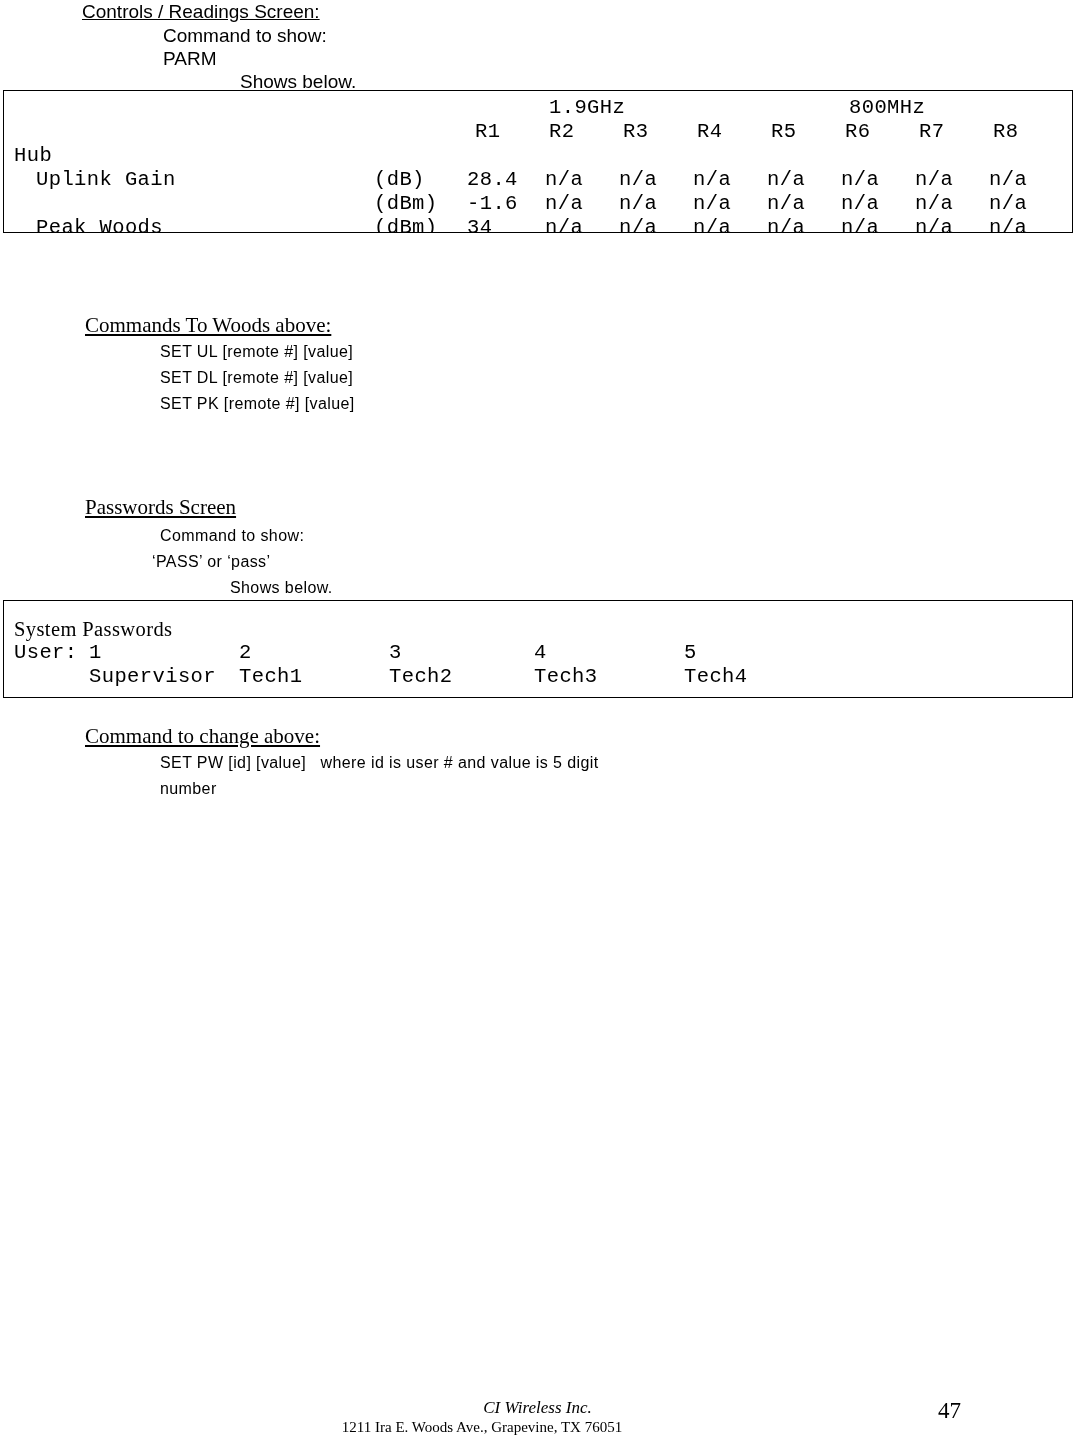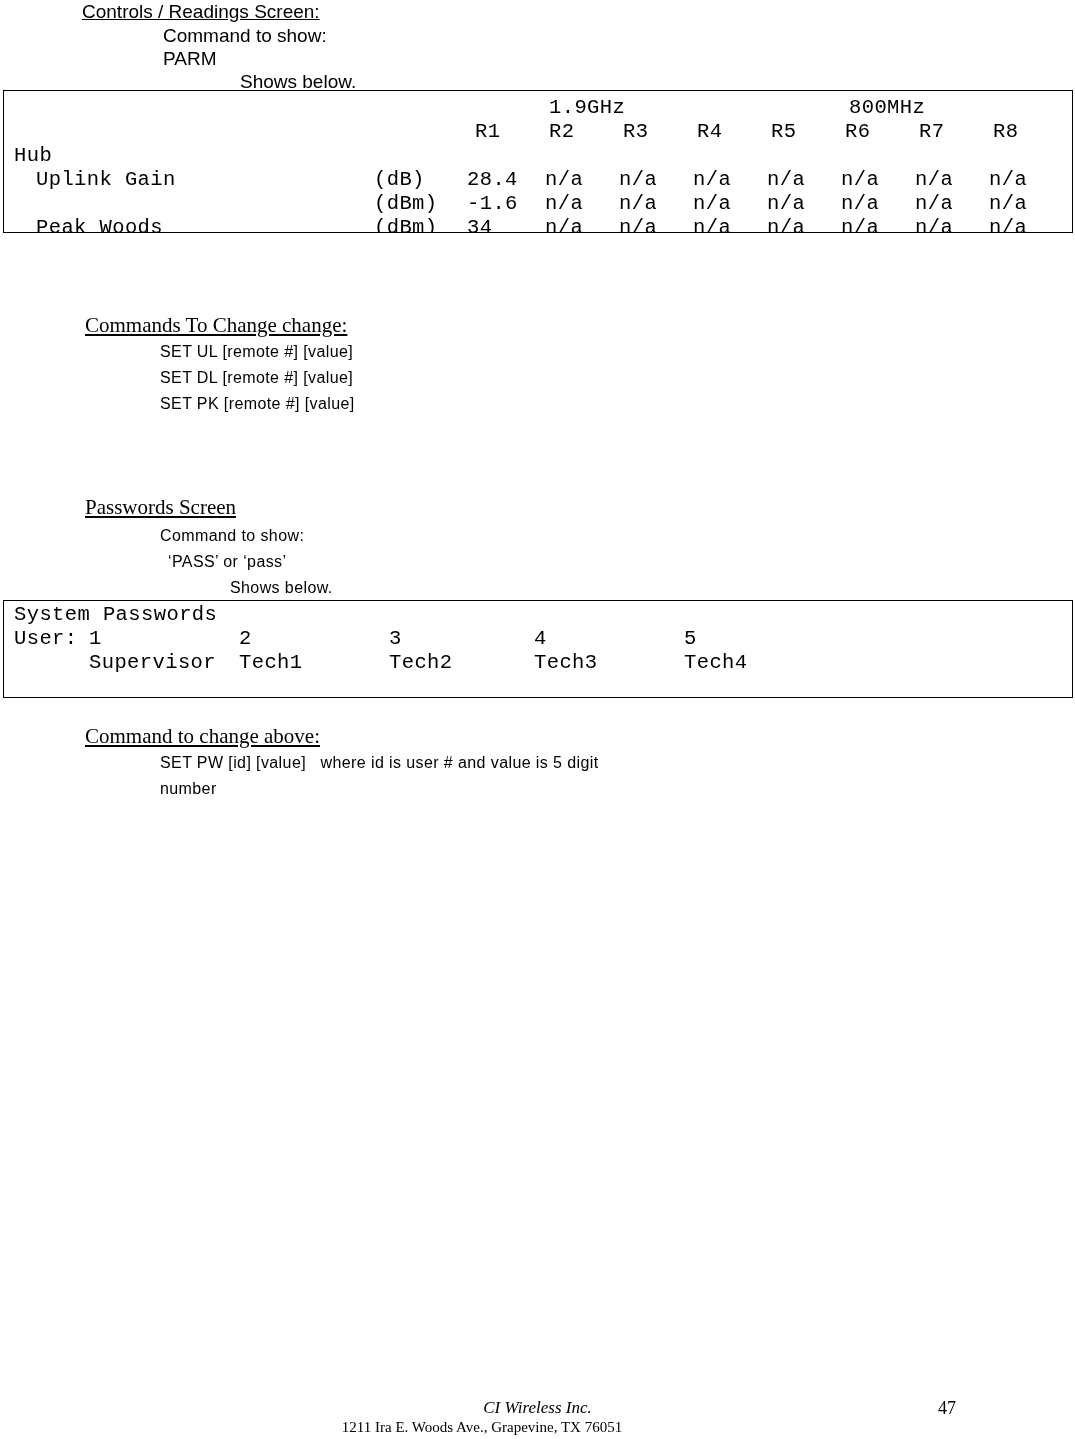--- a/index.html
+++ b/index.html
@@ -66,21 +66,21 @@
     position: absolute;
     font-family: "Liberation Serif", serif;
     text-align: center;
     white-space: pre;
   }
   .footer-company {
     font-style: italic;
     font-size: 17px;
   }
   .footer-address { font-size: 15px; }
-  .footer-pageno  { font-size: 18px; }
+  .footer-pageno  { font-size: 23px; }
 </style>
 </head>
 <body>
 
 <div class="page">
 
   <div class="abs head-sans" style="left:82px; top:0px;">Controls / Readings Screen:</div>
 
   <div class="abs sub-sans" style="left:163px; top:24px;">Command to show:</div>
 
@@ -142,39 +142,39 @@
       <span class="cell" style="left:541px;">n/a</span>
       <span class="cell" style="left:615px;">n/a</span>
       <span class="cell" style="left:689px;">n/a</span>
       <span class="cell" style="left:763px;">n/a</span>
       <span class="cell" style="left:837px;">n/a</span>
       <span class="cell" style="left:911px;">n/a</span>
       <span class="cell" style="left:985px;">n/a</span>
     </div>
   </div>
 
-  <div class="abs head-serif" style="left:85px; top:313px;">Commands To Change change:</div>
+  <div class="abs head-serif" style="left:85px; top:313px;">Commands To Woods above:</div>
 
   <div class="abs mono-line" style="left:160px; top:339px;">SET UL [remote #] [value]</div>
 
   <div class="abs mono-line" style="left:160px; top:365px;">SET DL [remote #] [value]</div>
 
   <div class="abs mono-line" style="left:160px; top:391px;">SET PK [remote #] [value]</div>
 
   <div class="abs head-serif" style="left:85px; top:495px;">Passwords Screen</div>
 
   <div class="abs mono-line" style="left:160px; top:523px;">Command to show:</div>
 
-  <div class="abs mono-line" style="left:168px; top:549px;">‘PASS’ or ‘pass’</div>
+  <div class="abs mono-line" style="left:152px; top:549px;">‘PASS’ or ‘pass’</div>
 
   <div class="abs mono-line" style="left:230px; top:575px;">Shows below.</div>
 
   <div class="term-box" id="pass-box" style="left:3px; top:600px; width:1070px; height:98px;">
 
-    <div class="term-row" style="margin-top:2px;">
+    <div class="term-row" style="margin-top:16px;font-family:Liberation Serif, serif;">
       <span class="cell" style="left:10px;">System Passwords</span>
     </div>
 
     <div class="term-row">
       <span class="cell" style="left:10px;">User:</span>
       <span class="cell" style="left:85px;">1</span>
       <span class="cell" style="left:235px;">2</span>
       <span class="cell" style="left:385px;">3</span>
       <span class="cell" style="left:530px;">4</span>
       <span class="cell" style="left:680px;">5</span>

